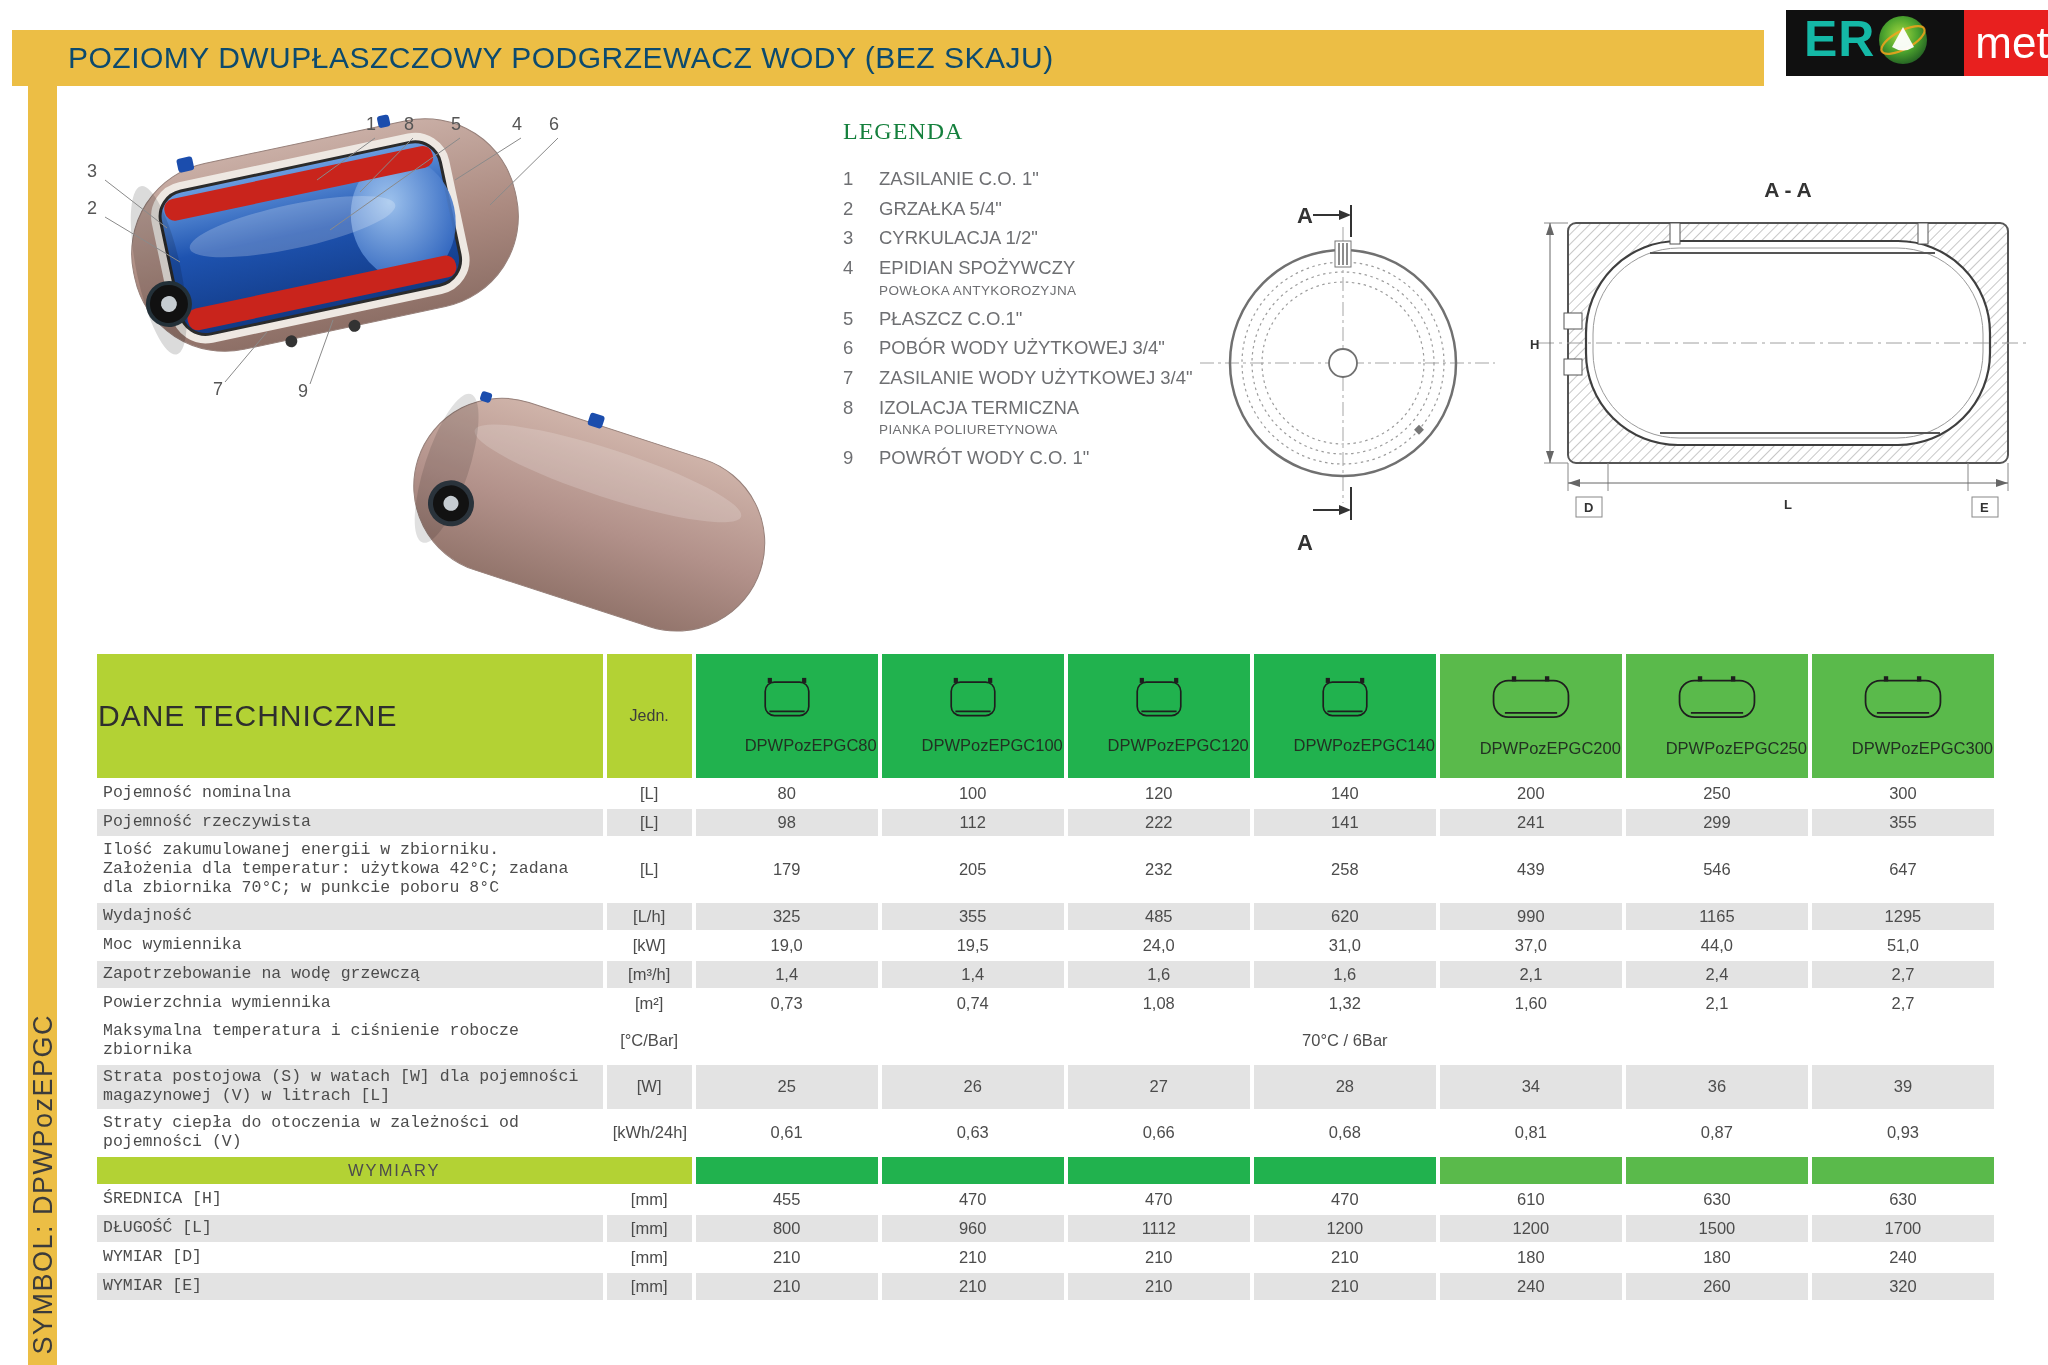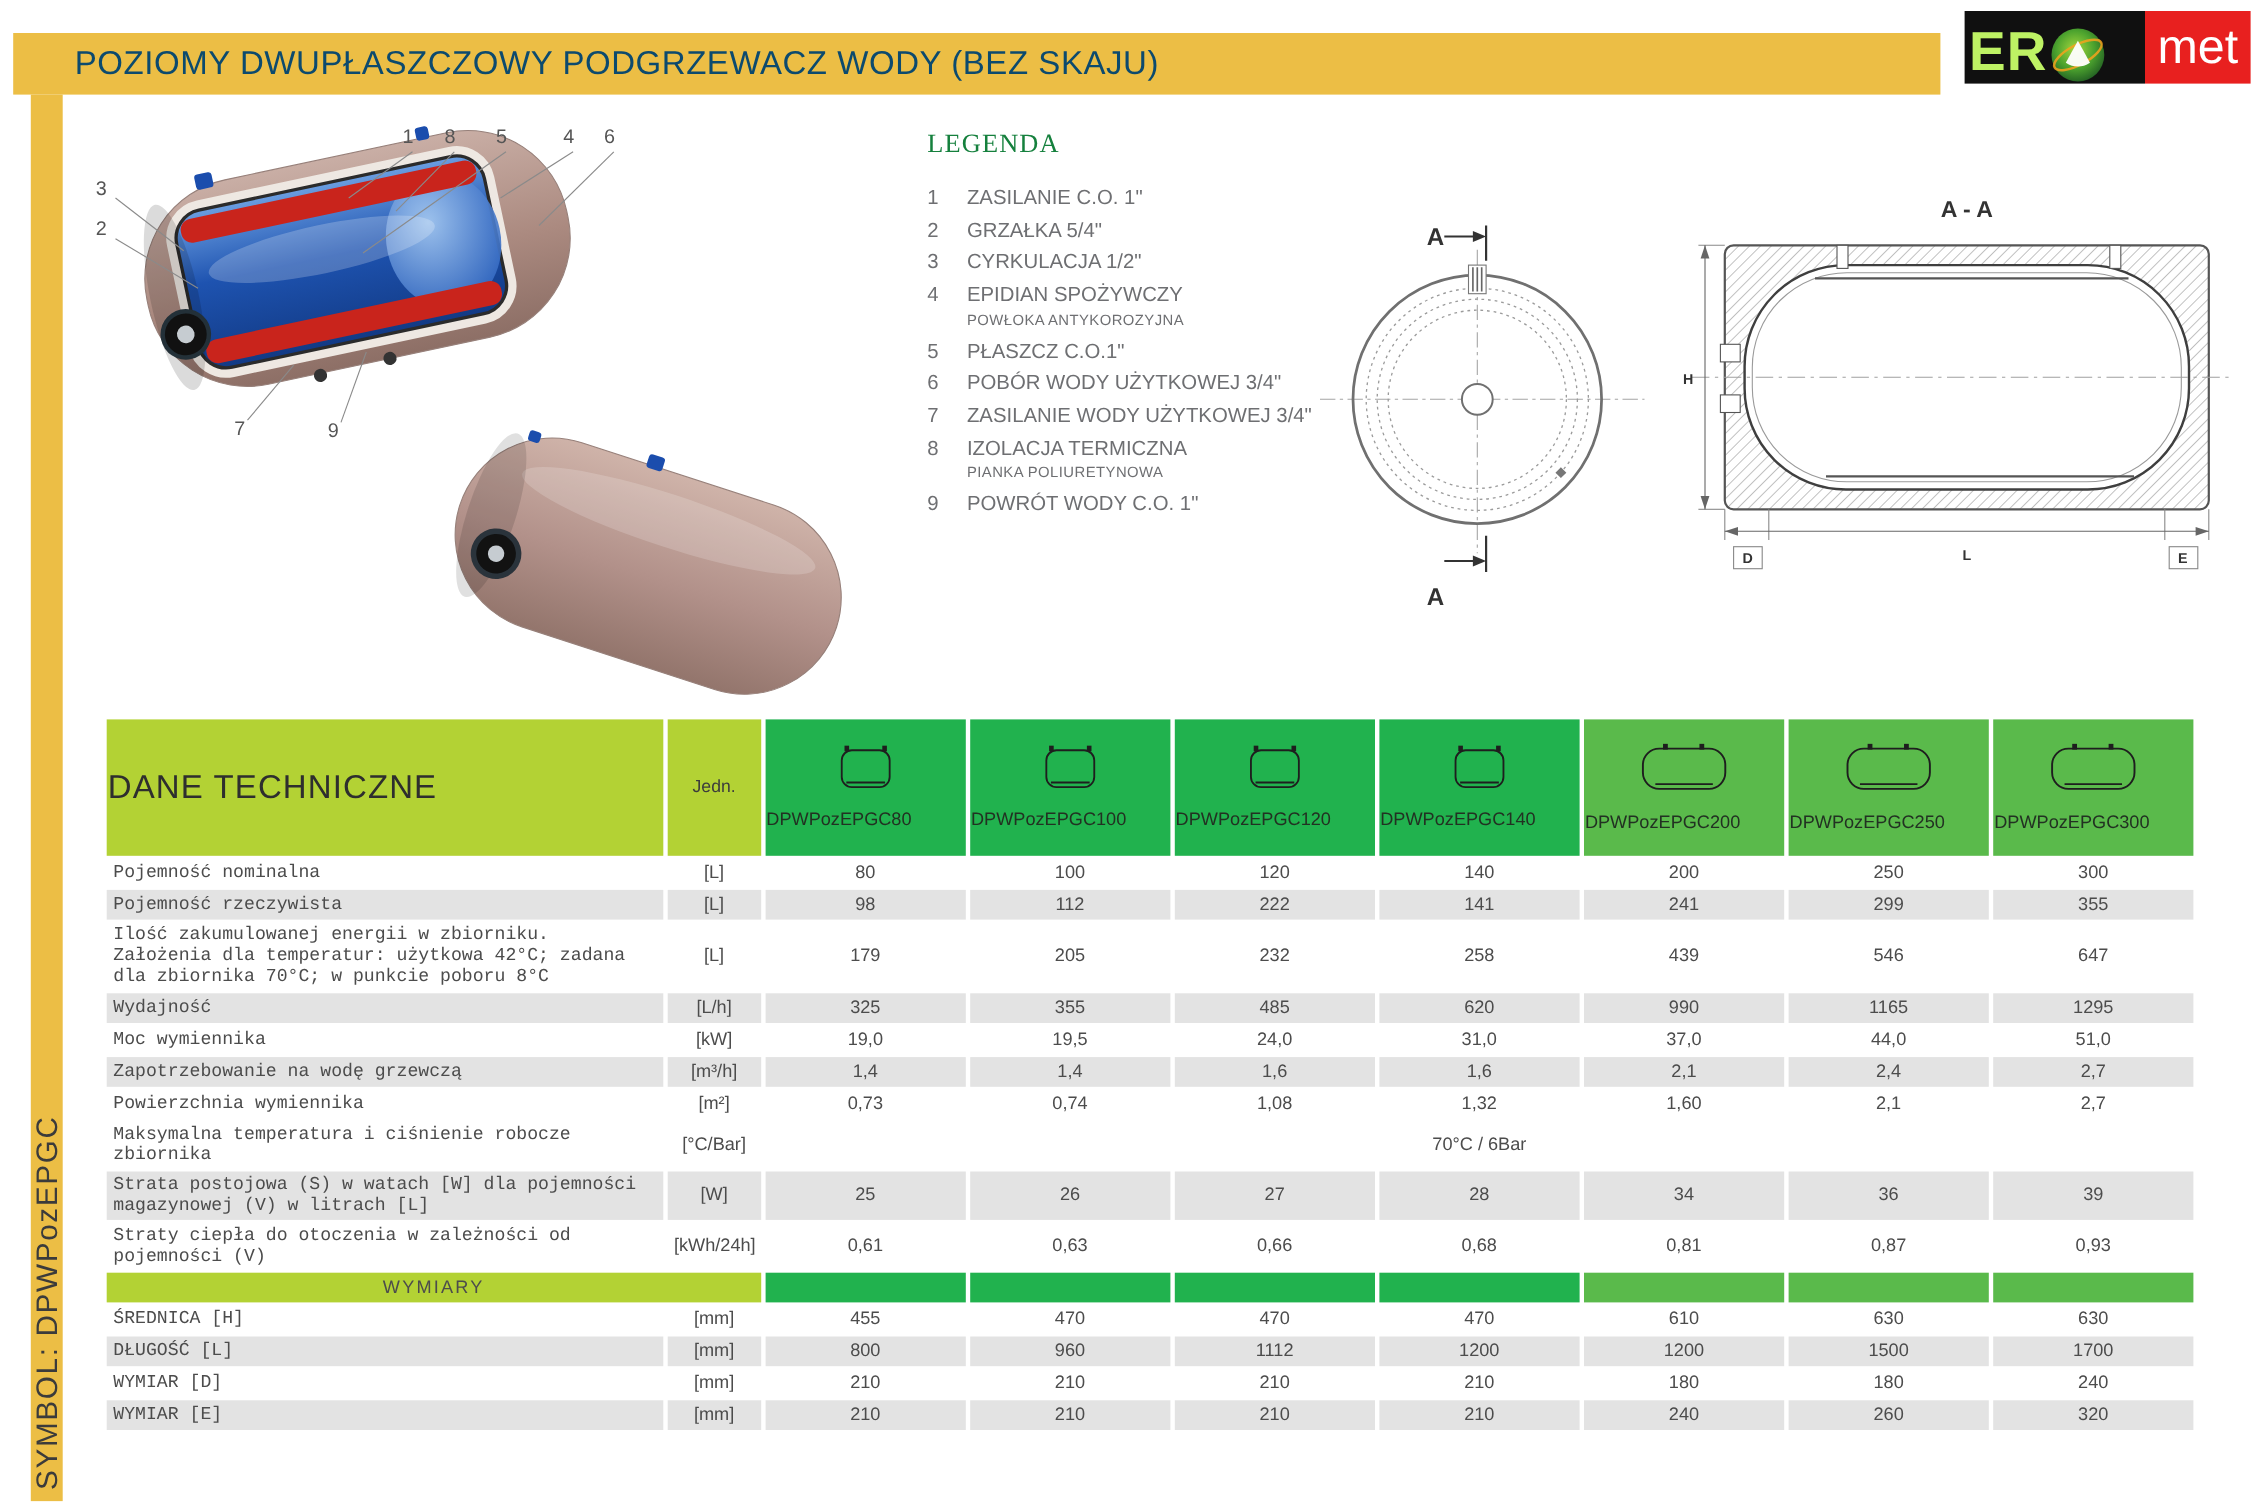--- a/index.html
+++ b/index.html
@@ -6,22 +6,22 @@
   .page{position:relative;width:2048px;height:1365px;background:#fff;overflow:hidden;
         font-family:"Liberation Sans",sans-serif;color:#4a4a4a;}
   
   .title-bar{position:absolute;left:12px;top:30px;width:1752px;height:56px;background:#ecbe45;
              display:flex;align-items:center;}
   .title-bar .ttl{margin-left:56px;font-size:30px;letter-spacing:.5px;color:#0c4a6e;font-weight:500;}
   .left-strip{position:absolute;left:28px;top:86px;width:29px;height:1279px;background:#ecbe45;}
   .vertical-text{position:absolute;bottom:10px;left:50%;transform:translateX(-50%) rotate(180deg);
                  writing-mode:vertical-rl;font-size:27px;letter-spacing:1.5px;color:#3b3b3b;white-space:nowrap;}
   .logo{position:absolute;left:1786px;top:10px;height:66px;display:flex;}
-  .logo-black{width:160px;background:#101010;color:#bef264;display:flex;align-items:flex-end;
-              padding-left:4px;font-size:50px;font-weight:600;letter-spacing:1px;}
+  .logo-black{width:160px;background:#101010;color:#14b8a6;display:flex;align-items:flex-start;
+              padding-left:18px;font-size:50px;font-weight:600;letter-spacing:1px;}
   .logo-globe{margin-left:2px;margin-top:4px;}
   .logo-red{width:96px;background:#e8201f;color:#fff;display:flex;align-items:center;justify-content:center;
             font-size:44px;font-weight:500;}
   
   .legend{position:absolute;left:843px;top:118px;width:430px;}
   .lg-title{font-size:24px;color:#15803d;letter-spacing:1px;margin-bottom:24px;font-family:Liberation Serif, serif;}
   .lg-item{display:flex;margin-bottom:9px;font-size:18.5px;color:#6e6f72;line-height:1.12;}
   .lg-num{width:36px;flex:none;}
   .lg-sub{font-size:13.5px;letter-spacing:.4px;}
   
@@ -29,21 +29,21 @@
   .circle-svg{position:absolute;left:1185px;top:165px;}
   .aa-svg{position:absolute;left:1520px;top:145px;}
   .draw-label{font-family:"Liberation Sans",sans-serif;fill:#333;font-weight:bold;}
   .callout-num{font-family:"Liberation Sans",sans-serif;fill:#555;font-size:18px;}
   
   .spec-table{position:absolute;left:93px;top:652px;border-collapse:separate;border-spacing:4px 2px;
               table-layout:fixed;width:1905px;}
   .spec-table th,.spec-table td{overflow:hidden;}
   .t-title{background:#b3d234;height:122px;font-size:30px;font-weight:500;letter-spacing:1px;color:#2e2e2e;text-align:left;}
   .t-unit{background:#b3d234;font-size:16px;font-weight:400;color:#3c3c3c;text-align:center;}
-  .m-th{color:#24321f;font-weight:400;text-align:left;vertical-align:middle;padding-top:6px;}
+  .m-th{color:#24321f;font-weight:400;text-align:right;vertical-align:middle;padding-top:6px;}
   .g-dark{background:#21b24e;}
   .g-light{background:#5aba4b;}
   .tank-ico{display:block;margin:4px auto 14px auto;width:62px;height:48px;}
   .tank-ico.wide{width:92px;height:54px;}
   .m-name{font-size:16.5px;color:#223122;padding-bottom:12px;}
   .spec-table td{height:21px;font-size:16.5px;color:#4c4c4c;padding:3px 6px;line-height:1.15;background:#fff;}
   tr.stripe td{background:#e3e3e3;}
   .c-label{text-align:left;padding-left:10px;font-family:Liberation Mono, monospace;}
   .c-unit,.c-val{text-align:center;}
   .band-title{background:#b3d234 !important;font-size:27px;letter-spacing:2px;color:#2e2e2e;

